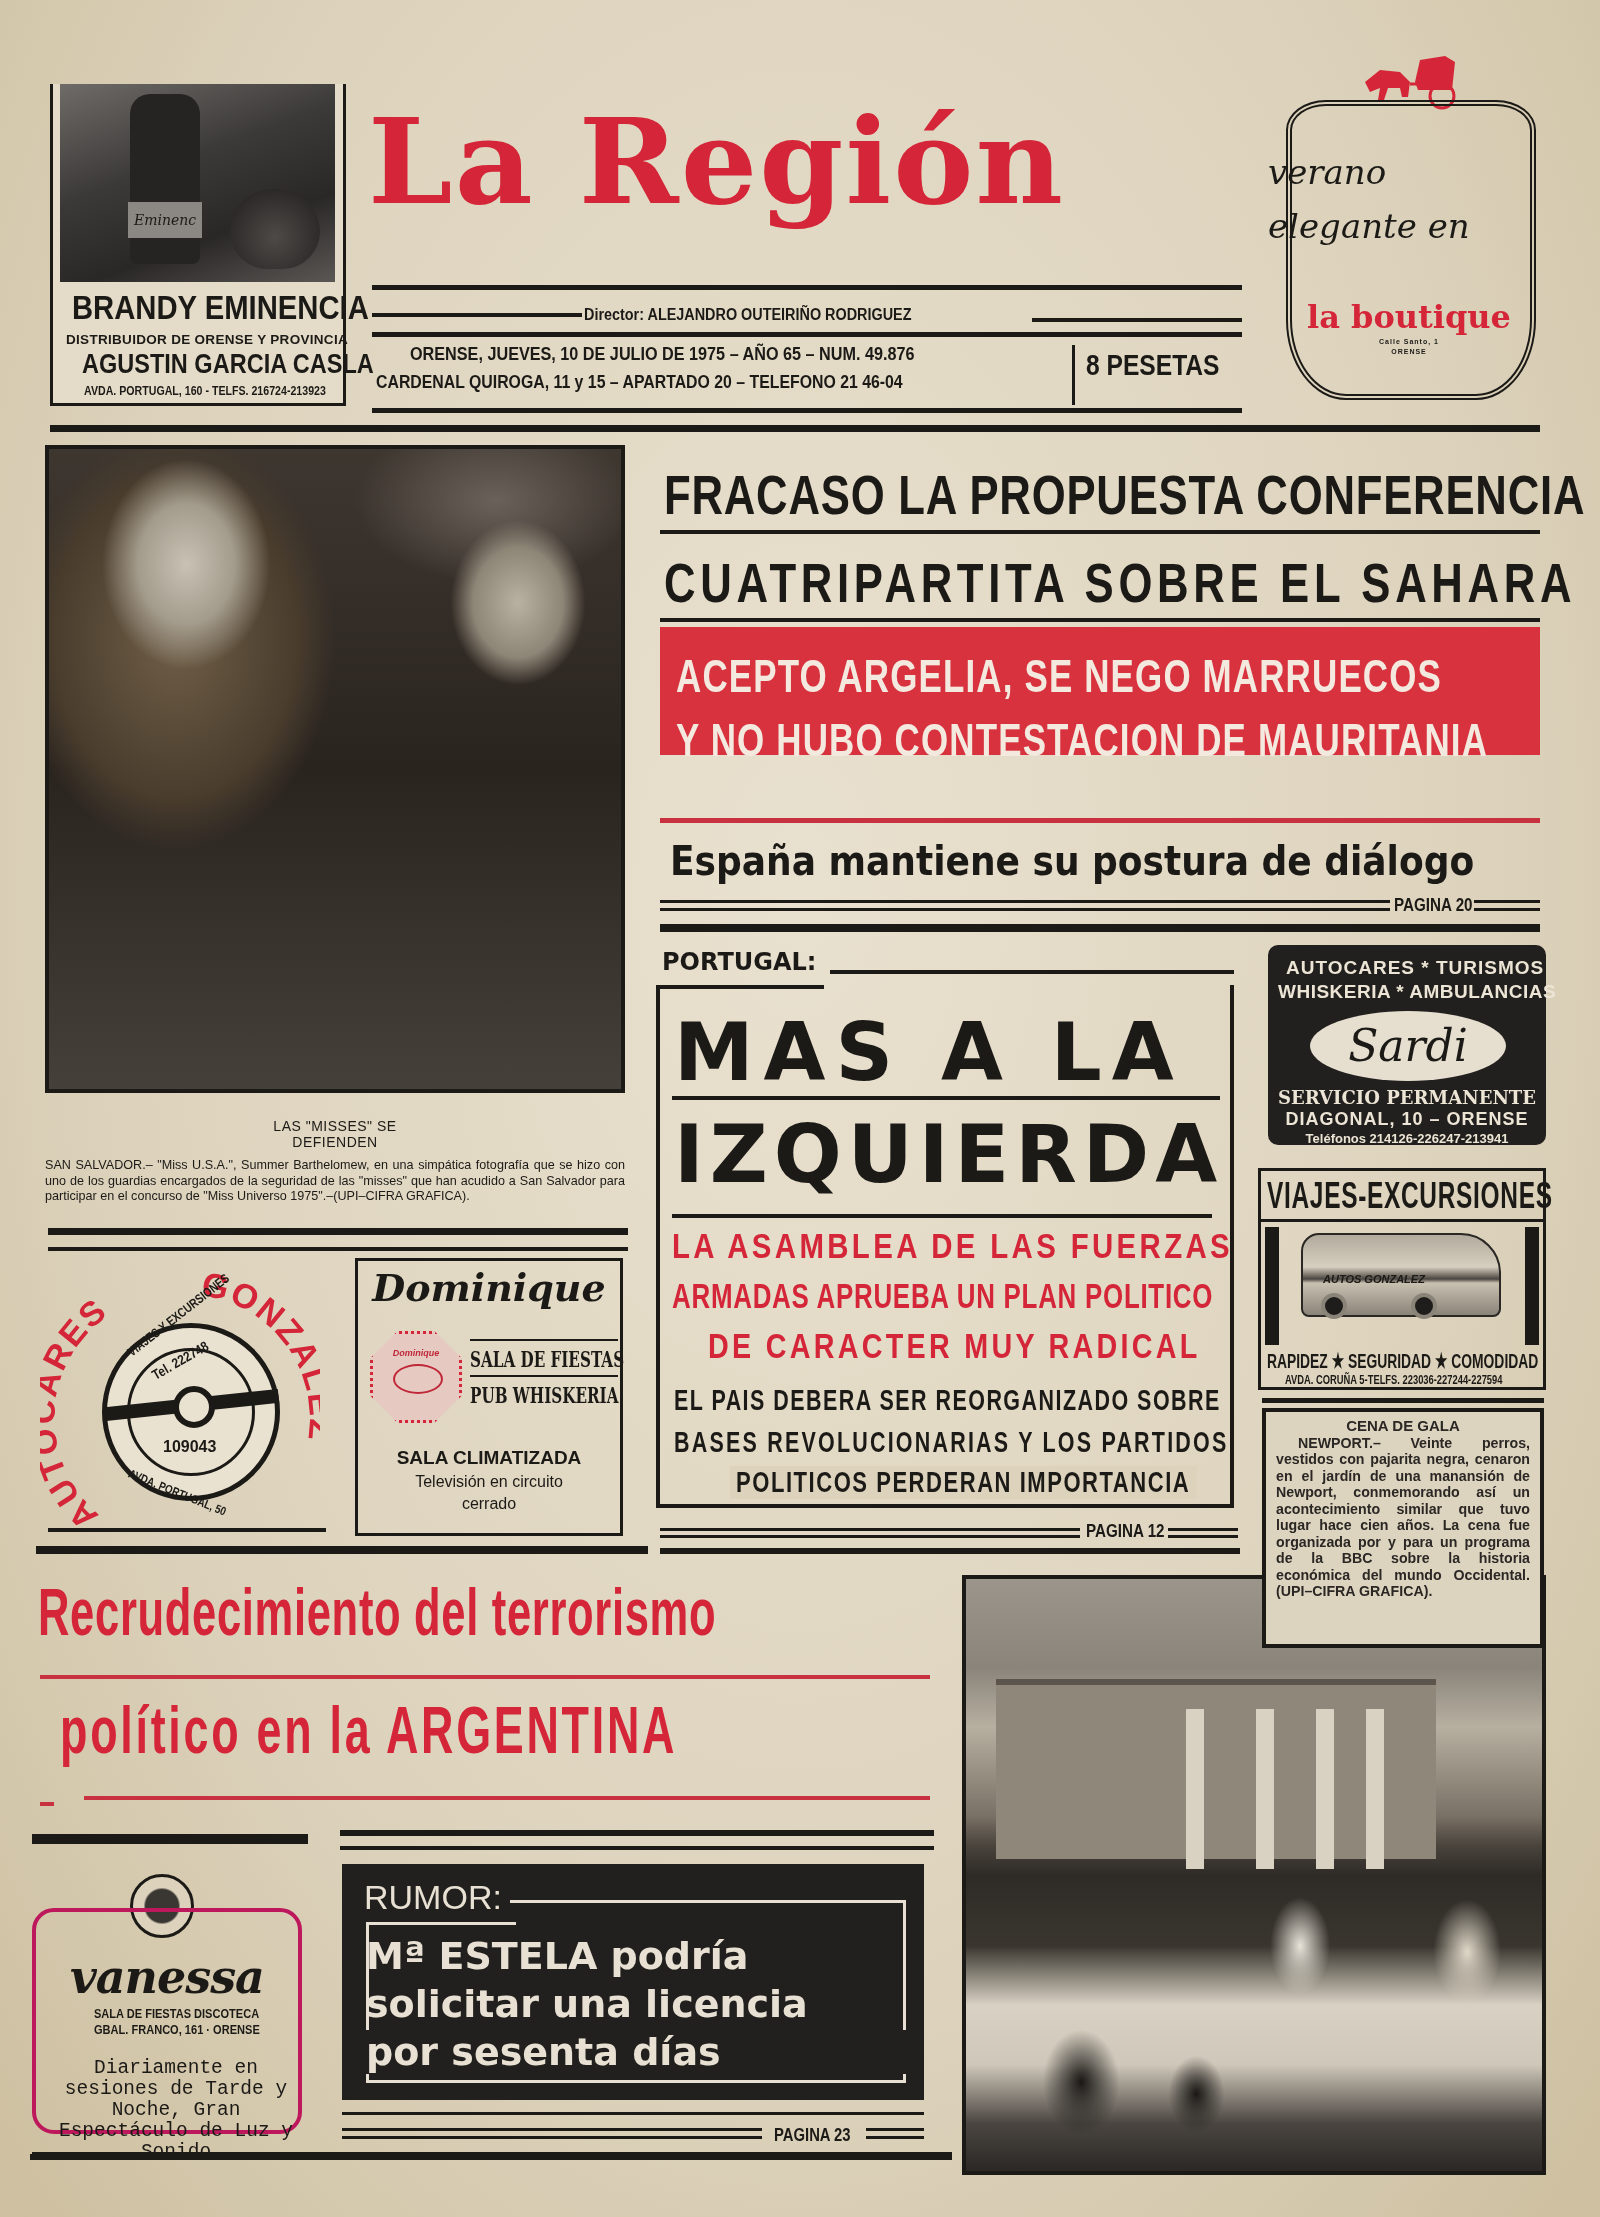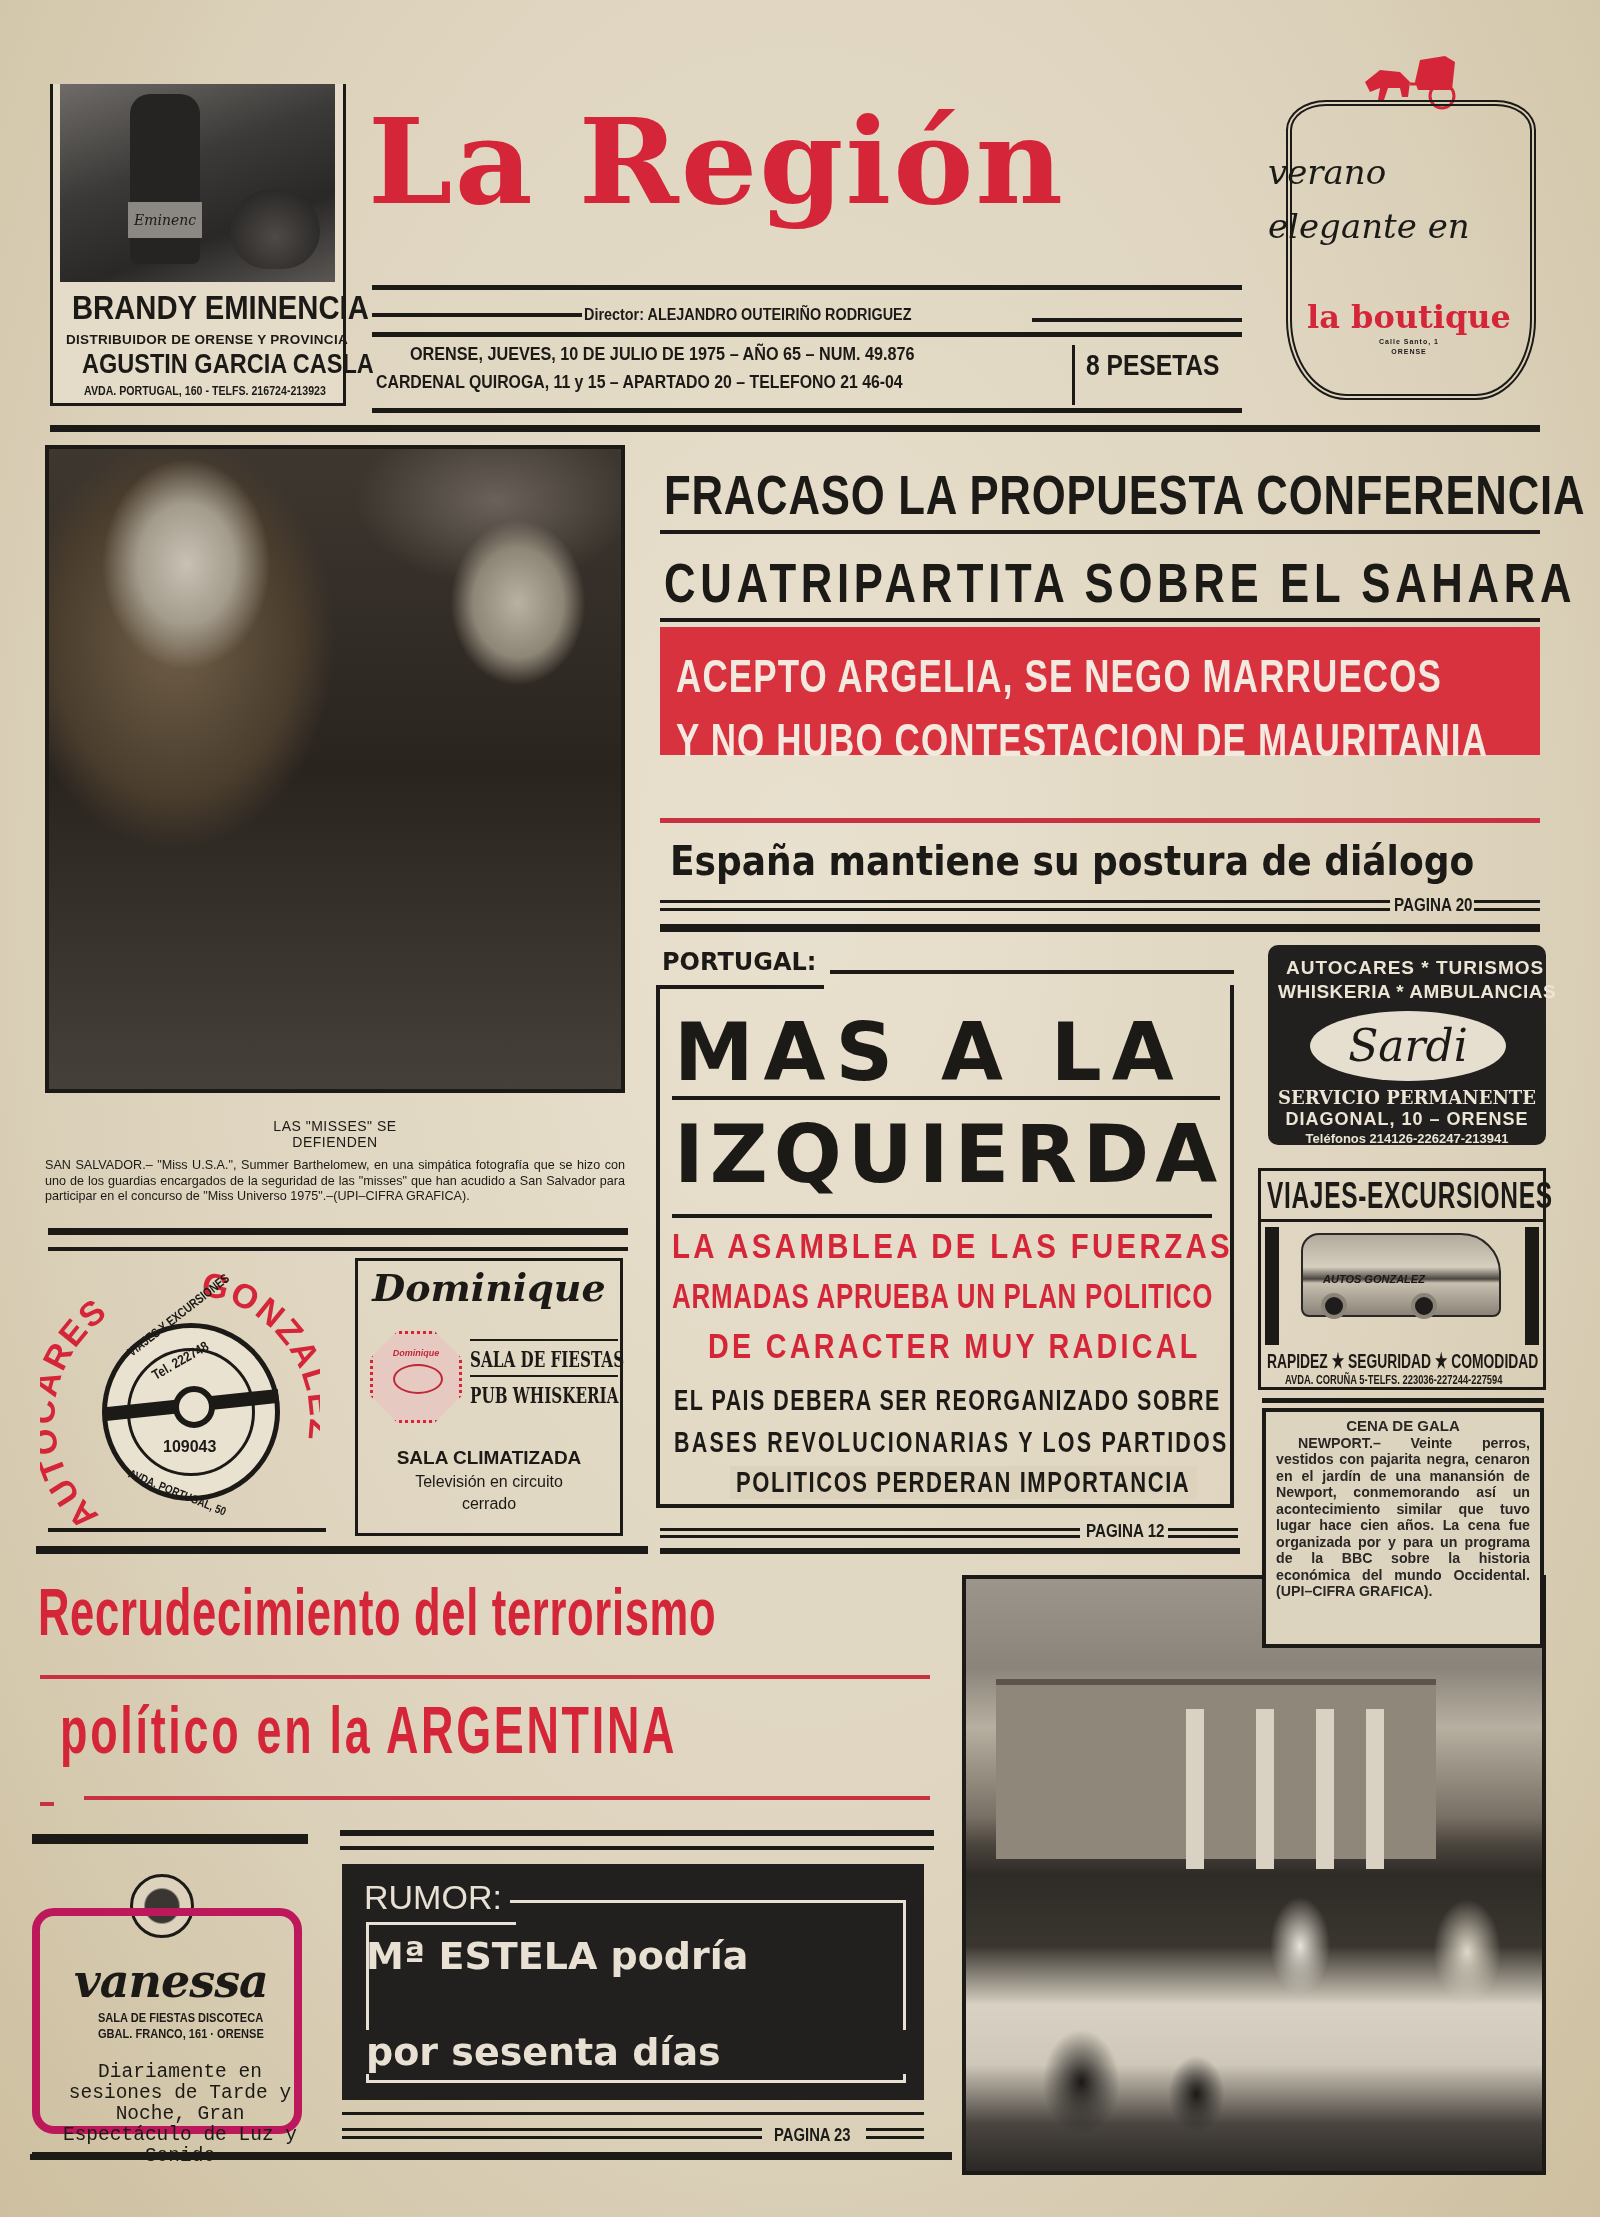--- a/index.html
+++ b/index.html
@@ -90,21 +90,21 @@
 
   
   .dominique { left: 355px; top: 1258px; width: 268px; height: 278px; border: 3px solid #1c1a17; }
   .dom-title { position:absolute; left: 0; width:100%; text-align:center; top: 4px; font-family: "DejaVu Serif", serif; font-weight: bold; font-style: italic; font-size: 38px; }
   .dom-badge { position:absolute; left: 12px; top: 70px; width: 92px; height: 92px; border: 3px dotted #d42638; clip-path: polygon(30% 0,70% 0,100% 30%,100% 70%,70% 100%,30% 100%,0 70%,0 30%); background: #e6c9c0; }
 
   
   .arg { font-size: 66px; font-weight: bold; color: #d42638; white-space: nowrap; letter-spacing: 1px; }
 
   
-  .vanessa { left: 32px; top: 1908px; width: 270px; height: 226px; border: 8px solid #be185d; border-radius: 22px; }
+  .vanessa { left: 32px; top: 1908px; width: 270px; height: 226px; border: 4px solid #be185d; border-radius: 22px; }
   .vanessa-name { position:absolute; left: 34px; top: 38px; font-family:"DejaVu Serif",serif; font-weight: bold; font-size: 46px; font-style: italic; letter-spacing: -1px; }
   .vanessa-body { position:absolute; left: 20px; top: 146px; width: 240px; font-family:Liberation Mono, monospace; font-size: 19.5px; line-height: 21px; text-align: center; }
 
   
   .rumor { left: 342px; top: 1864px; width: 582px; height: 236px; background: #22201e; color: #e8e1d3; }
   .rumor-label { position:absolute; left: 22px; top: 14px; font-size: 34px; }
   .rumor-line { position:absolute; left: 0; width: 540px; font-family:"DejaVu Sans",sans-serif; font-weight: bold; font-size: 38px; white-space: nowrap; }
 
   
   .photo-dogs { left: 962px; top: 1575px; width: 584px; height: 600px; border: 4px solid #1c1a17;
@@ -294,20 +294,21 @@
 
 <div class="abs rumor">
   <div class="rumor-label">RUMOR:</div>
   <div class="abs" style="left:168px;top:36px;width:396px;height:3px;background:#e8e1d3"></div>
   <div class="abs" style="left:561px;top:36px;width:3px;height:30px;background:#e8e1d3"></div>
   <div class="abs" style="left:24px;top:58px;width:150px;height:3px;background:#e8e1d3"></div>
   <div class="abs" style="left:24px;top:58px;width:3px;height:160px;background:#e8e1d3"></div>
   <div class="abs" style="left:561px;top:36px;width:3px;height:182px;background:#e8e1d3"></div>
   <div class="abs" style="left:24px;top:216px;width:540px;height:3px;background:#e8e1d3"></div>
   <div class="rumor-line" style="left:24px;top:70px">Mª ESTELA podría</div>
+  <div class="rumor-line" style="left:24px;top:118px">solicitar una licencia</div>
   <div class="rumor-line" style="left:24px;top:166px;background:#22201e">por sesenta días</div>
 </div>
 <div class="rule" style="left:342px;top:2112px;width:582px;height:3px"></div>
 <div class="rule" style="left:342px;top:2128px;width:420px;height:3px"></div>
 <div class="rule" style="left:342px;top:2136px;width:420px;height:3px"></div>
 <div class="abs pagina cond" style="left:774px;top:2124px;transform:scaleX(.78)">PAGINA 23</div>
 <div class="rule" style="left:866px;top:2128px;width:58px;height:3px"></div>
 <div class="rule" style="left:866px;top:2136px;width:58px;height:3px"></div>
 <div class="rule" style="left:32px;top:2152px;width:920px;height:8px"></div>
 

